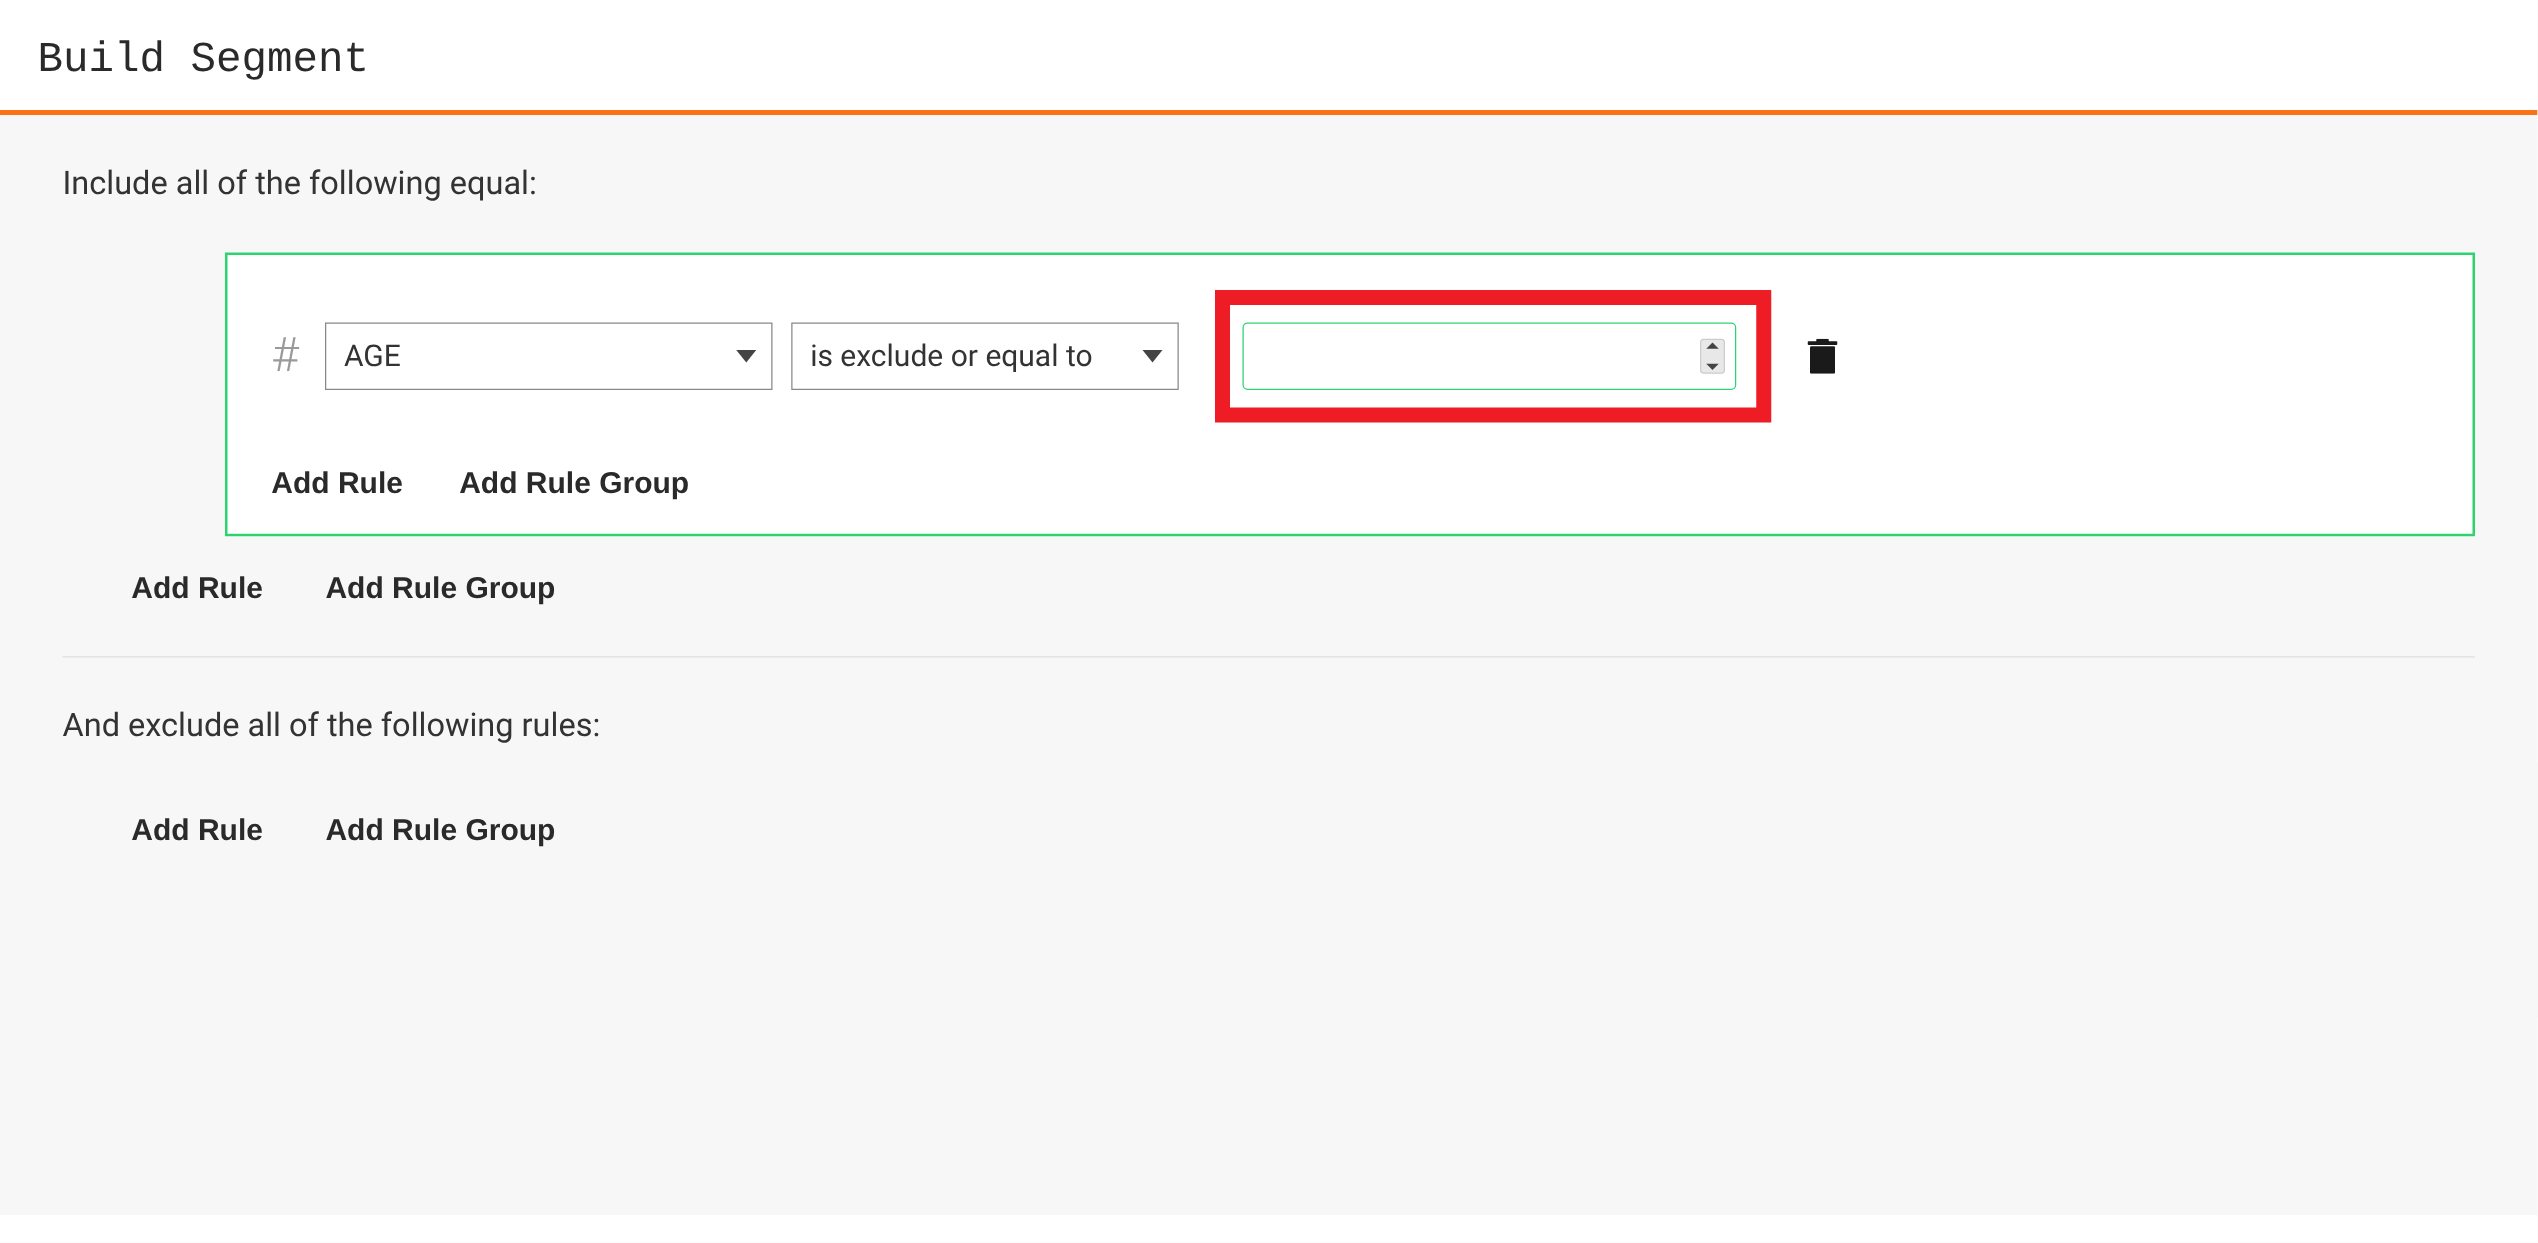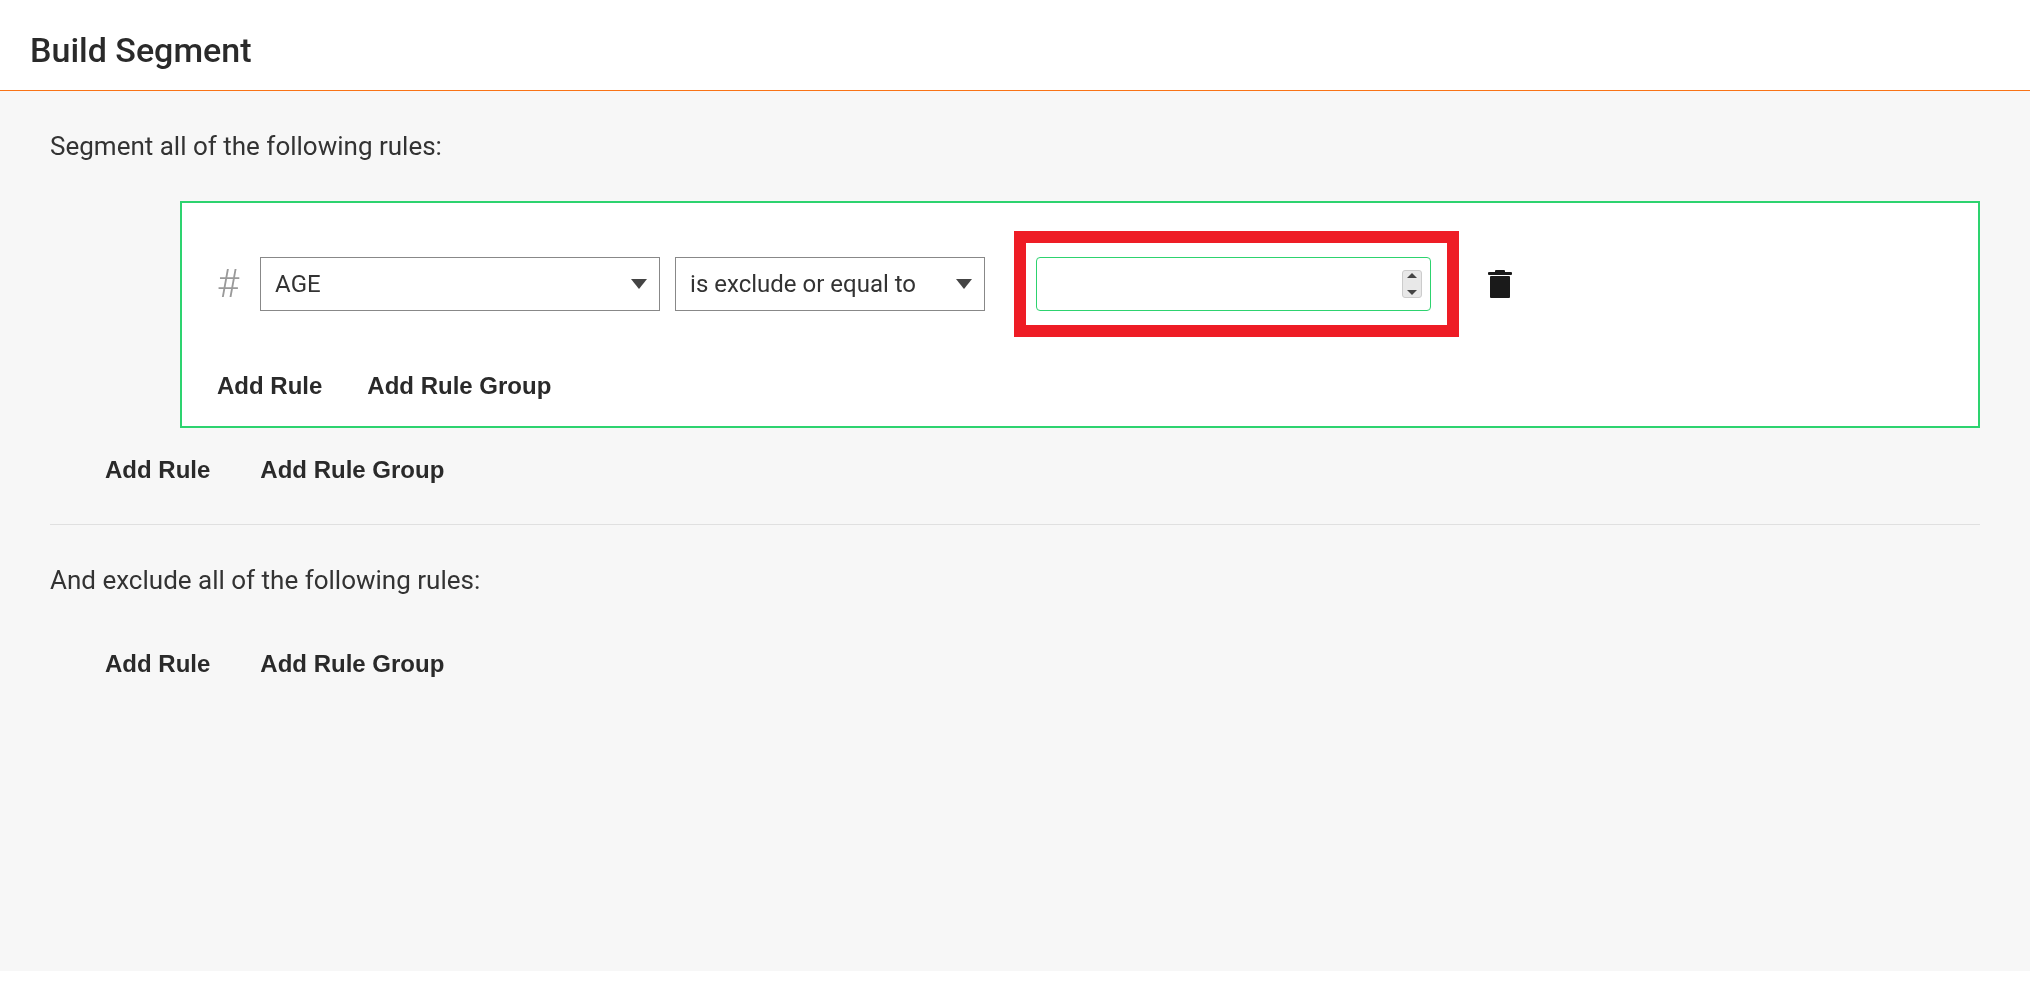--- a/index.html
+++ b/index.html
@@ -14,21 +14,22 @@
       width: 2030px;
       height: 994px;
     }
     .page-title {
       font-size: 34px;
       font-weight: 500;
       padding: 30px 30px 20px 30px;
       color: #2a2a2a;
     }
     .divider-top {
-      border-bottom: 1px solid #f97316;
+      border-bottom: 4px solid #f97316;
+      font-family: Liberation Mono, monospace;
     }
     .content {
       background: #f7f7f7;
       padding: 40px 50px 60px 50px;
       min-height: 880px;
     }
     .section-label {
       font-size: 26px;
       color: #333;
       margin-bottom: 40px;
@@ -60,21 +61,21 @@
       background: #ffffff;
       height: 54px;
       display: flex;
       align-items: center;
       padding: 0 40px 0 14px;
       font-size: 24px;
       color: #333;
       cursor: pointer;
     }
     .select-box.field {
-      width: 400px;
+      width: 358px;
     }
     .select-box.operator {
       width: 310px;
     }
     .select-chevron {
       position: absolute;
       right: 12px;
       top: 50%;
       transform: translateY(-50%);
       width: 0;
@@ -169,21 +170,21 @@
 </head>
 <body>
 
 <div class="divider-top">
   <h1 class="page-title">Build Segment</h1>
 </div>
 
 <div class="content">
 
   <div>
-    <div class="section-label">Segment all of the following rules:</div>
+    <div class="section-label">Include all of the following equal:</div>
 
     <div class="rule-group">
       <div class="rule-row">
         <span class="hash-icon">#</span>
 
         <div class="select-box field">
           <span>AGE</span>
           <span class="select-chevron"></span>
         </div>
 

